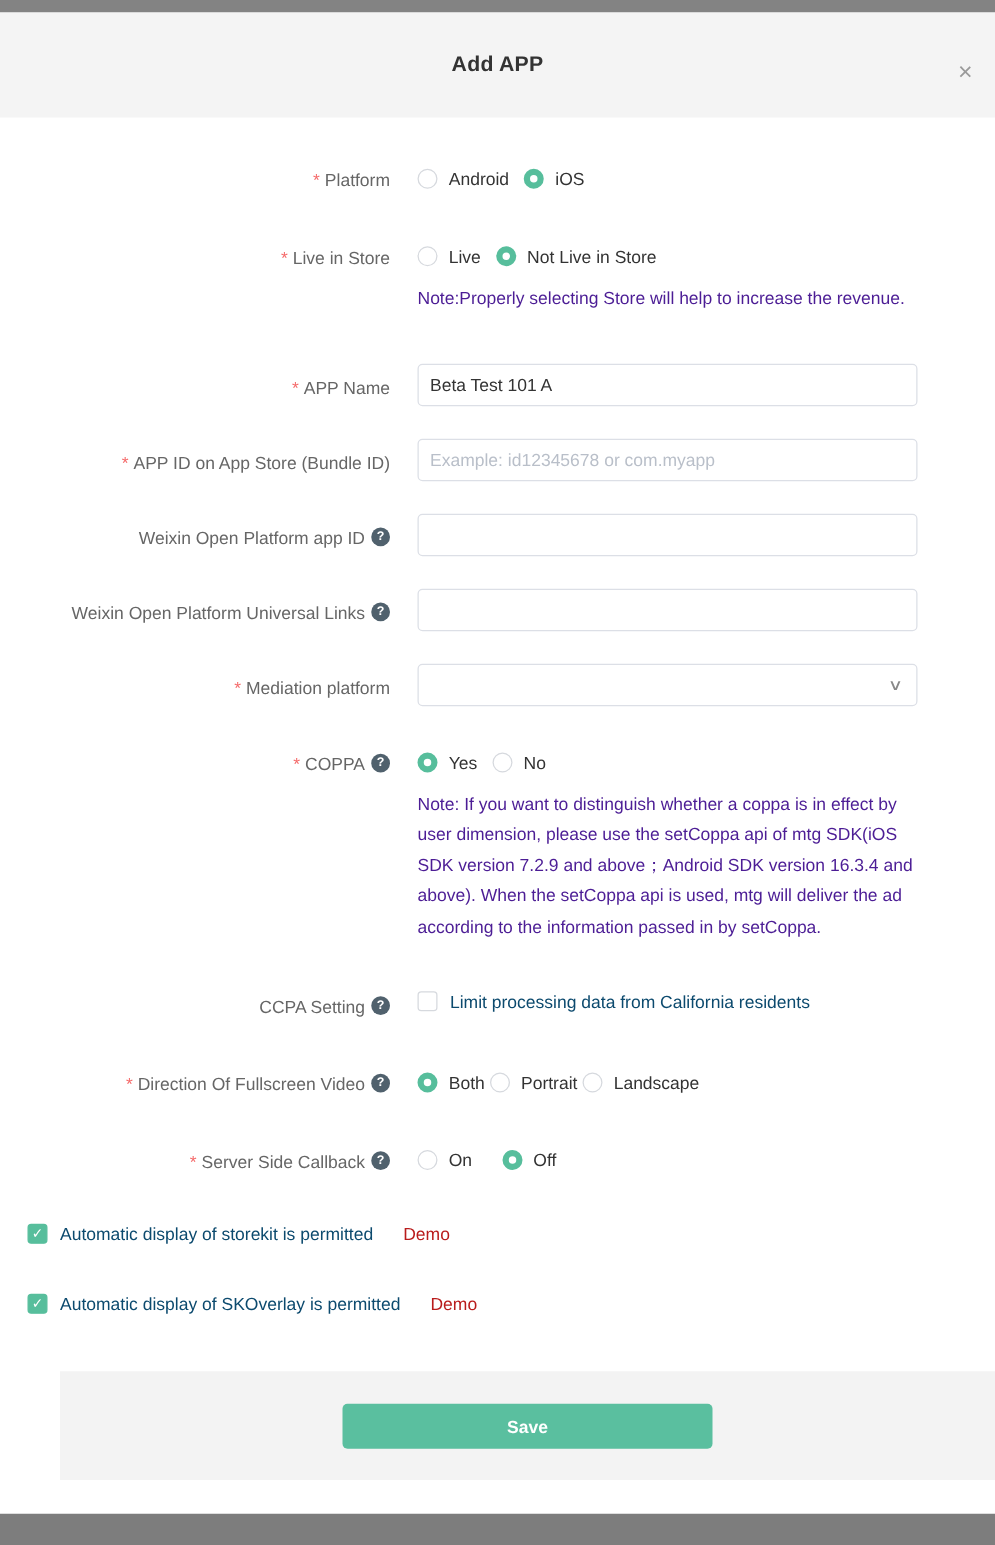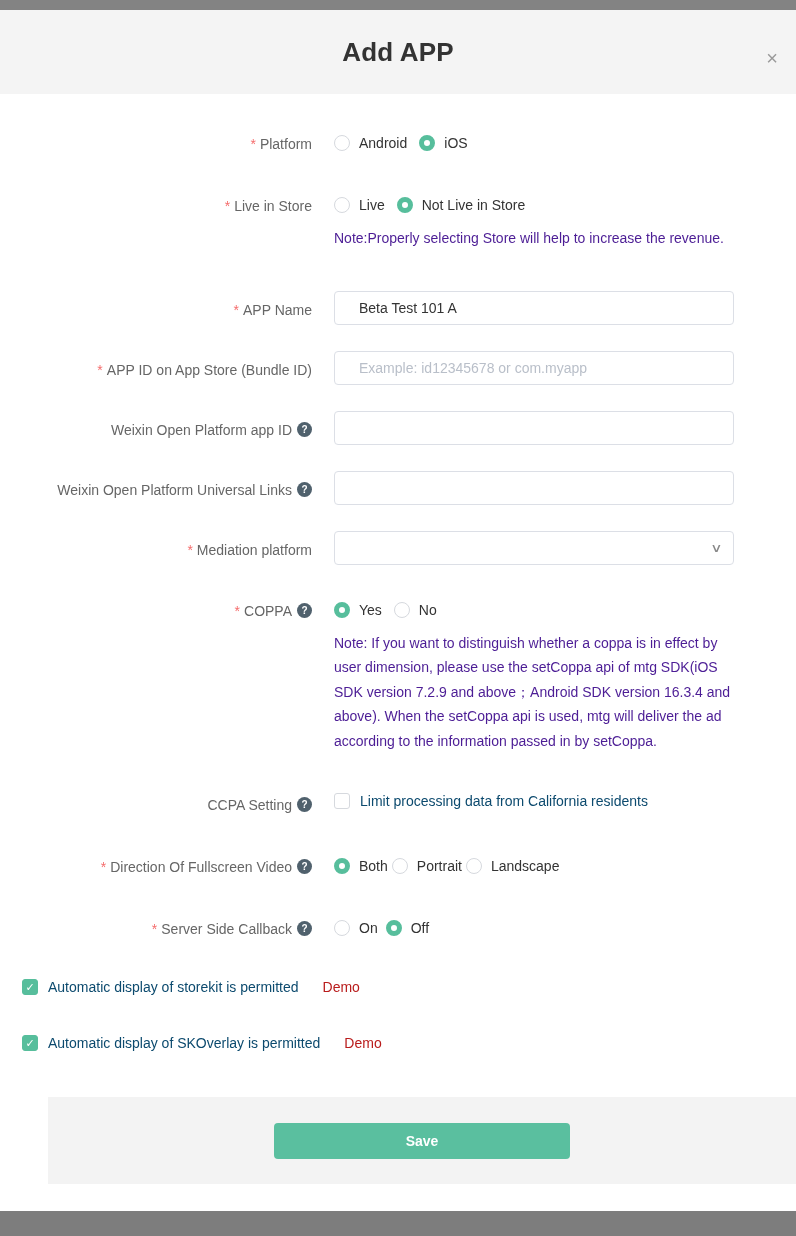--- a/index.html
+++ b/index.html
@@ -15,21 +15,21 @@
   .overlay-strip-top { height: 10px; background: #838383; }
   .overlay-strip-bottom {
     position: absolute; bottom: 0; left: 0; right: 0;
     height: 25px; background: #7d7d7d;
   }
   .modal-header {
     height: 84px; background: #f4f4f4;
     display: flex; align-items: center; justify-content: center;
     position: relative;
   }
-  .modal-title { font-size: 26px; font-weight: 700; color: #333; letter-spacing: .2px; }
+  .modal-title { font-size: 17px; font-weight: 700; color: #333; letter-spacing: .2px; }
   .modal-close {
     position: absolute; right: 18px; top: 38px;
     font-size: 20px; color: #9a9a9a; cursor: pointer;
     line-height: 1; font-weight: 400;
   }
   .modal-body { background: #fff; padding: 38px 0 46px 0; }
 
   .form-row { display: flex; margin-bottom: 40px; }
   .form-row.input-row { margin-bottom: 26px; }
   .label-col {
@@ -67,21 +67,21 @@
   }
   .checkbox-box.checked { background: #57be9c; border-color: #57be9c; }
   .checkbox-box.checked::after {
     content: "✓"; color: #fff; font-size: 11px; font-weight: 700; line-height: 1;
   }
   .checkbox-label { font-size: 14px; color: #0c4a6e; }
 
   
   .text-input {
     width: 400px; height: 34px; border: 1px solid #dcdfe6; border-radius: 4px;
-    padding: 0 24px; font-size: 14px; color: #333; outline: none;
+    padding: 0 9px; font-size: 14px; color: #333; outline: none;
     font-family: "Liberation Sans", "DejaVu Sans", sans-serif;
     background: #fff;
   }
   .text-input::placeholder { color: #b9bfc9; }
   .select-box {
     width: 400px; height: 34px; border: 1px solid #dcdfe6; border-radius: 4px;
     background: #fff; position: relative; cursor: pointer;
   }
   .select-chevron {
     position: absolute; right: 12px; top: 9px; color: #888; font-size: 12px;
@@ -270,21 +270,21 @@
     </div>
   </div>
 
   <div class="form-row">
     <div class="label-col">
       <span class="required-star">*</span>
       <span>Server Side Callback</span>
       <span class="help-icon">?</span>
     </div>
     <div class="control-col">
-      <div class="radio-group" style="gap:8px">
+      <div class="radio-group" style="gap:24px">
         <div class="radio-item">
           <span class="radio-circle"></span>
           <span class="radio-label">On</span>
         </div>
         <div class="radio-item">
           <span class="radio-circle checked"></span>
           <span class="radio-label">Off</span>
         </div>
       </div>
     </div>

